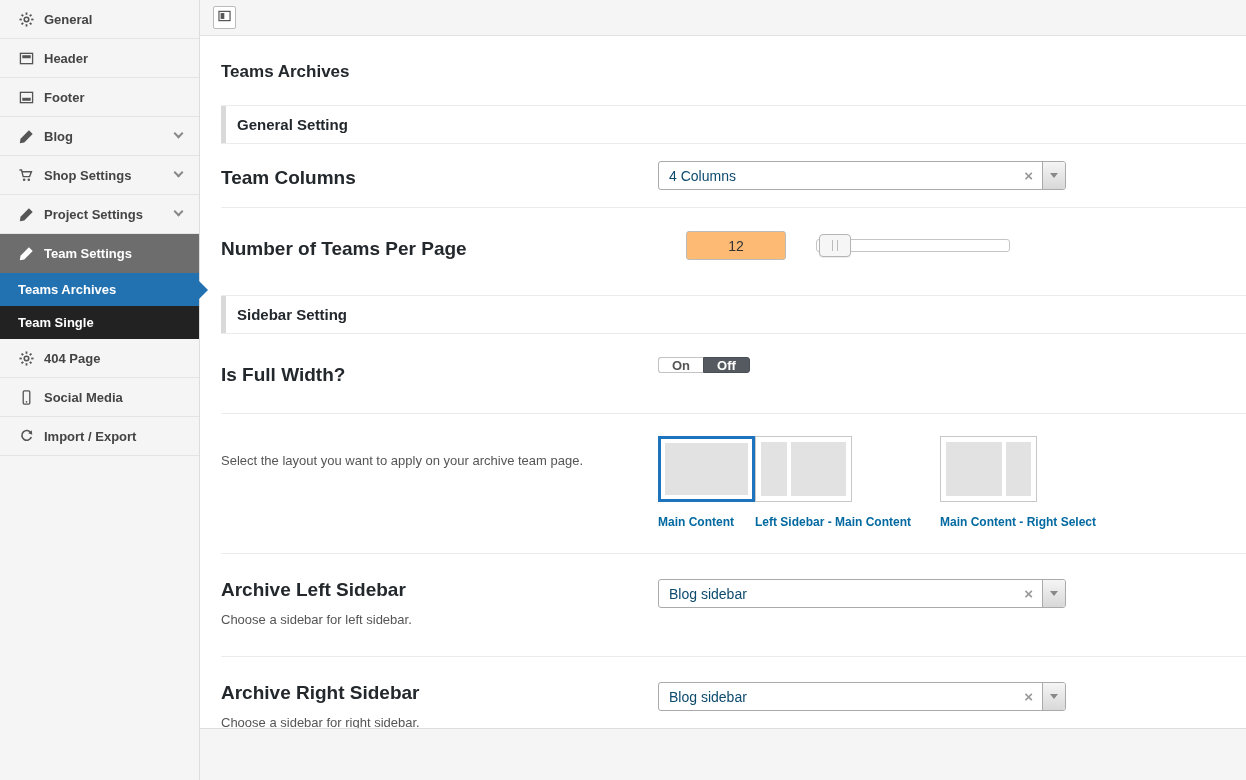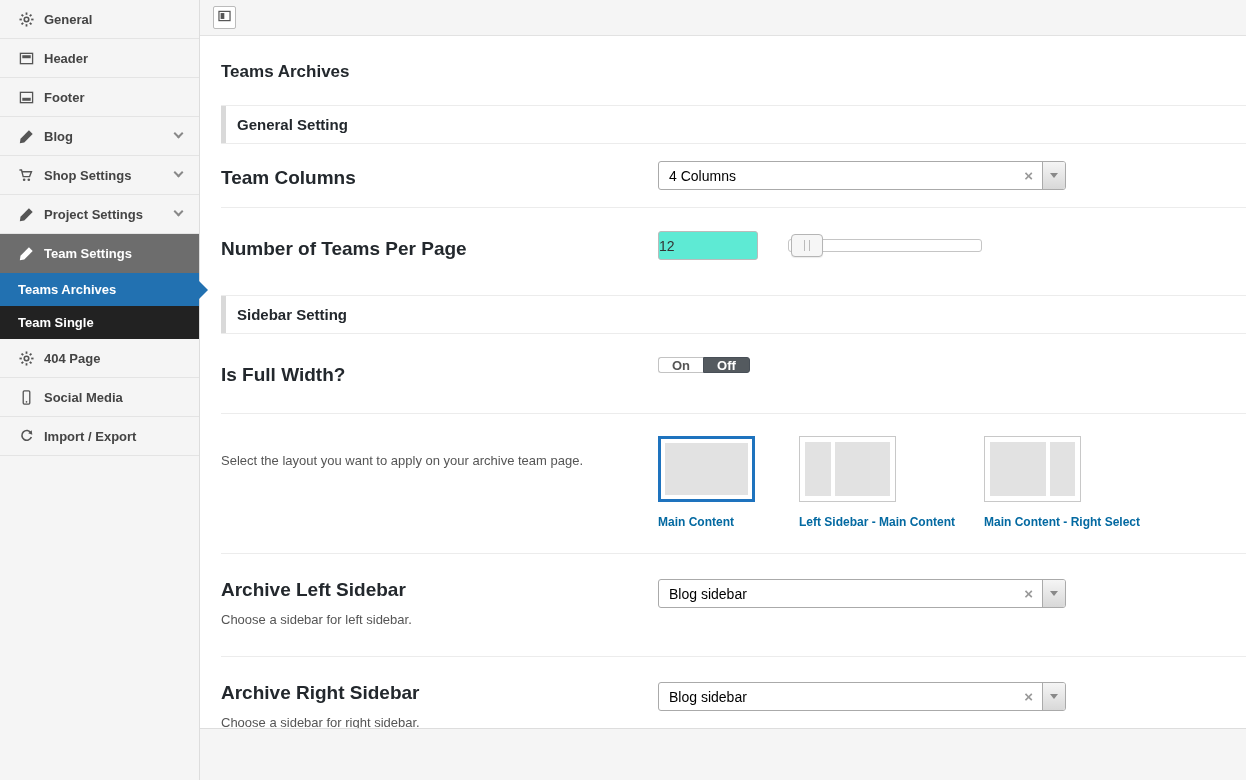--- a/index.html
+++ b/index.html
@@ -48,49 +48,49 @@
   .row-columns  { padding:17px 0 17px; }
   .row-perpage  { padding:23px 0 35px; }
   .row-fullwidth{ padding:22px 0 27px; }
   .row-layout   { padding:22px 0 24px; }
   .row-sbselect { padding:25px 0 29px; }
   .pt6 { padding-top:6px; } .pt7 { padding-top:7px; } .pt8 { padding-top:8px; }
 
   
   .sel { position:relative; width:408px; height:29px; background:#fff; border:1px solid #aaa; border-radius:3px;
          display:flex; align-items:center; cursor:pointer; }
-  .sel-text { font-size:14px; color:#000000; padding-left:10px; flex:1; white-space:nowrap; overflow:hidden; }
+  .sel-text { font-size:14px; color:#0c4a6e; padding-left:10px; flex:1; white-space:nowrap; overflow:hidden; }
   .sel-clear { color:#999; font-size:15px; font-weight:bold; padding:0 9px; line-height:1; cursor:pointer; }
   .sel-arrow { width:23px; align-self:stretch; border-left:1px solid #aaa;
                background:linear-gradient(to bottom,#f5f5f5,#d8d8d8); border-radius:0 2px 2px 0;
                display:flex; align-items:center; justify-content:center; }
   .arrow-glyph { width:0; height:0; border-left:4px solid transparent; border-right:4px solid transparent;
                  border-top:5px solid #888; }
 
   
   .perpage-wrap { display:flex; align-items:center; }
-  .num-input { width:100px; height:29px; border:1px solid #bbb; border-radius:3px; text-align:left;
-               font-size:14px; color:#333; font-family:inherit; background:#5eead4; }
+  .num-input { width:100px; height:29px; border:1px solid #bbb; border-radius:3px; text-align:center;
+               font-size:14px; color:#333; font-family:inherit; background:#fdba74;margin-left:28px; }
   .slider { position:relative; width:194px; height:13px; background:#fff; border:1px solid #c5c5c5;
             border-radius:3px; margin-left:30px; }
   .slider-handle { position:absolute; left:2px; top:-6px; width:32px; height:23px; background:#f6f6f6;
                    border:1px solid #b5b5b5; border-radius:4px; display:flex; align-items:center;
                    justify-content:center; gap:4px; cursor:pointer; box-shadow:0 1px 1px rgba(0,0,0,0.08); }
   .grip { width:0; height:11px; border-left:1px solid #bbb; }
 
   
   .onoff { display:inline-flex; }
   .btn { height:16px; padding:0 13px; font-size:13px; font-weight:bold; font-family:inherit; cursor:pointer; }
   .btn-on  { background:#fff; border:1px solid #c3c3c3; border-right:none; color:#555; border-radius:3px 0 0 3px; }
   .btn-off { background:#545a5f; border:1px solid #484f57; color:#fff; border-radius:0 3px 3px 0; }
 
   
   .layout-row { display:flex; }
   .layout-opt { cursor:pointer; }
-  .opt-1 { width:97px; } .opt-2 { width:185px;margin-left:44px; } .opt-3 { width:188px; }
+  .opt-1 { width:97px; } .opt-2 { width:185px; } .opt-3 { width:188px; }
   .thumb { width:97px; height:66px; background:#fff; border:1px solid #c8c8c8; padding:5px; display:flex; gap:4px; }
   .thumb.selected { border:3px solid #1e73be; padding:4px; }
   .blk { background:#e2e2e2; height:100%; }
   .blk.full { width:100%; }
   .blk.narrow { width:30%; }
   .blk.wide { flex:1; }
   .opt-label { margin-top:13px; font-size:12px; color:#0369a1; white-space:nowrap;font-weight:bold; }
 
   .footer-bar { height:52px; flex-shrink:0; background:#f5f5f5; border-top:1px solid #ddd; }
 </style>

